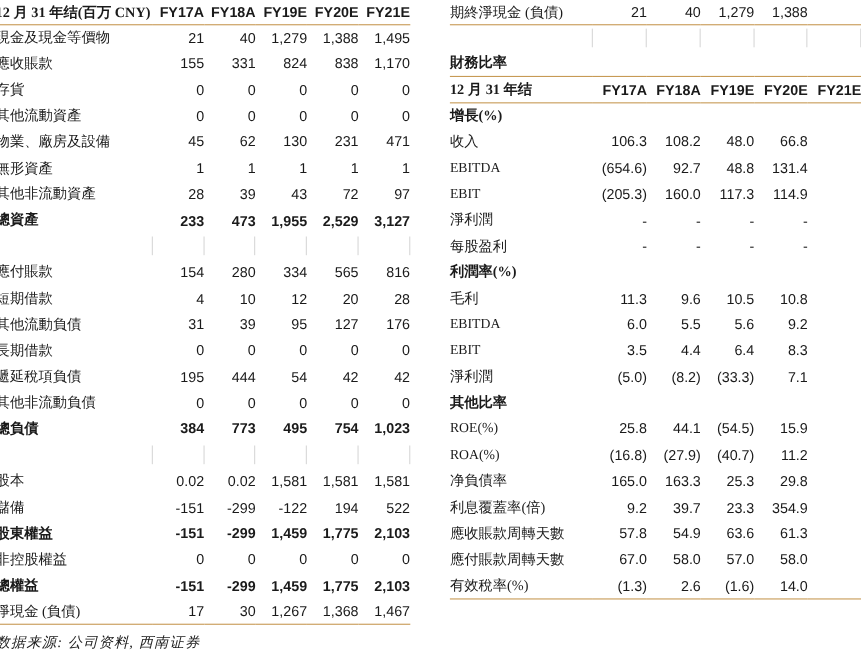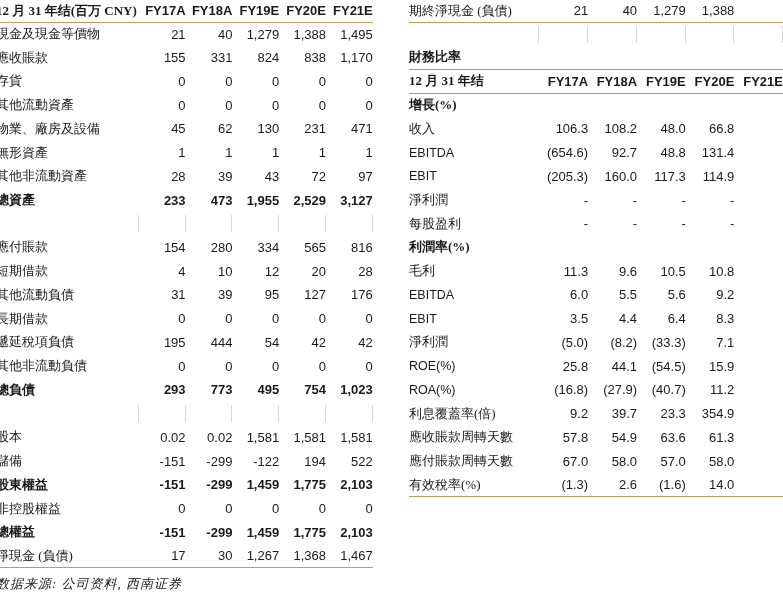--- a/index.html
+++ b/index.html
@@ -24,21 +24,21 @@
   table.tbl tr{height:23.74px;}
   table.tbl tr:first-child{height:22px;}
 
   td.label{
     font-family:"Liberation Serif","DejaVu Serif",serif;
     font-size:13px;
     text-align:left;
     white-space:nowrap;
   }
   td.label.latin{
-    font-family:Liberation Sans, sans-serif;
+    font-family:Liberation Serif, serif;
     font-size:12.5px;
     margin-top:32px;
   }
   td.num{
     font-family:"Liberation Sans","DejaVu Sans",sans-serif;
     font-size:13px;
     text-align:right;
     padding-right:3px;
     white-space:nowrap;
   }
@@ -216,21 +216,21 @@
         <tr class="data">
           <td class="label">其他非流動負債</td>
           <td class="num">0</td>
           <td class="num">0</td>
           <td class="num">0</td>
           <td class="num">0</td>
           <td class="num">0</td>
         </tr>
         <tr class="data">
           <td class="label bold">總負債</td>
-          <td class="num bold">293</td>
+          <td class="num bold">384</td>
           <td class="num bold">773</td>
           <td class="num bold">495</td>
           <td class="num bold">754</td>
           <td class="num bold">1,023</td>
         </tr>
         <tr class="spacer">
           <td class="label">
             <div class="tick"></div>
           </td>
           <td class="num">
@@ -435,34 +435,50 @@
           <td class="num"></td>
         </tr>
         <tr class="data">
           <td class="label">淨利潤</td>
           <td class="num">(5.0)</td>
           <td class="num">(8.2)</td>
           <td class="num">(33.3)</td>
           <td class="num">7.1</td>
           <td class="num"></td>
         </tr>
+        <tr class="section">
+          <td class="label bold">其他比率</td>
+          <td class="num"></td>
+          <td class="num"></td>
+          <td class="num"></td>
+          <td class="num"></td>
+          <td class="num"></td>
+        </tr>
         <tr class="data">
           <td class="label latin">ROE(%)</td>
           <td class="num">25.8</td>
           <td class="num">44.1</td>
           <td class="num">(54.5)</td>
           <td class="num">15.9</td>
           <td class="num"></td>
         </tr>
         <tr class="data">
           <td class="label latin">ROA(%)</td>
           <td class="num">(16.8)</td>
           <td class="num">(27.9)</td>
           <td class="num">(40.7)</td>
           <td class="num">11.2</td>
+          <td class="num"></td>
+        </tr>
+        <tr class="data">
+          <td class="label">净負債率</td>
+          <td class="num">165.0</td>
+          <td class="num">163.3</td>
+          <td class="num">25.3</td>
+          <td class="num">29.8</td>
           <td class="num"></td>
         </tr>
         <tr class="data">
           <td class="label">利息覆蓋率(倍)</td>
           <td class="num">9.2</td>
           <td class="num">39.7</td>
           <td class="num">23.3</td>
           <td class="num">354.9</td>
           <td class="num"></td>
         </tr>

